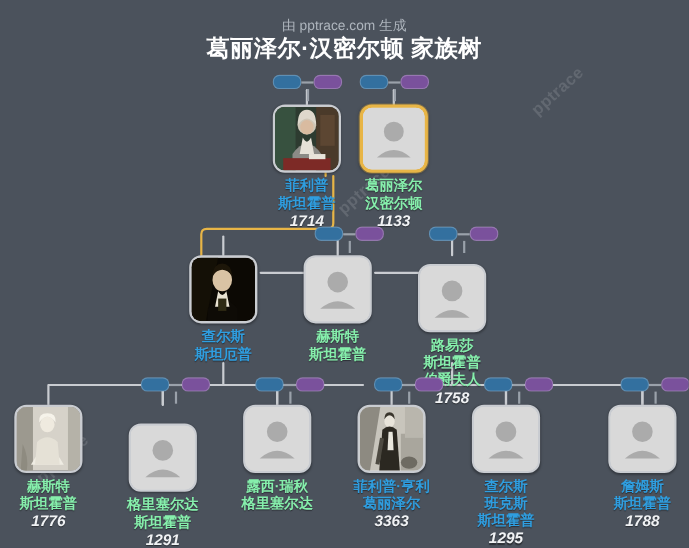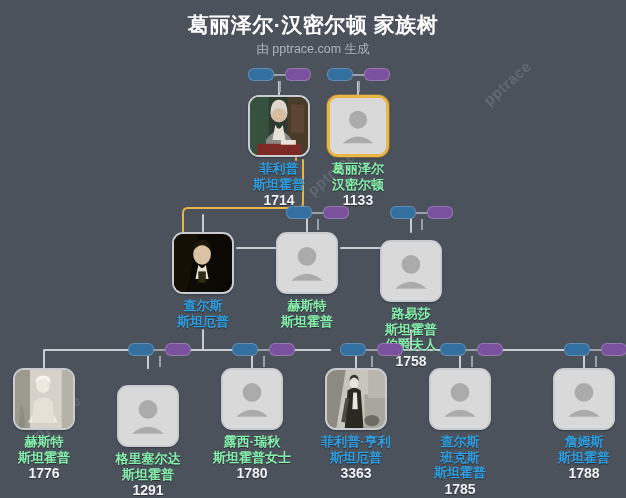--- a/index.html
+++ b/index.html
@@ -105,20 +105,21 @@
   }
   .name.male   { color: #2f9ee0; }
   .name.female { color: #86efac; }
 
   .year {
     color: #f0f2f4;
     font-size: 14px;
     font-weight: bold;
     line-height: 17px;
     text-shadow: 0 1px 1px rgba(0,0,0,0.45);
+    font-style: italic;
   }
 
   
   .pills {
     position: absolute;
     z-index: 22;
     display: flex;
     align-items: center;
   }
   .pill {
@@ -140,22 +141,22 @@
     top: 13px;
     width: 2px;
     height: 11px;
     background: #9aa1aa;
   }
 </style>
 </head>
 <body>
 
 <div id="header">
+  <div id="subtitle">由 pptrace.com 生成</div>
   <div id="title">葛丽泽尔·汉密尔顿 家族树</div>
-  <div id="subtitle">由 pptrace.com 生成</div>
 </div>
 
 <svg id="wires" viewBox="0 0 626 498" xmlns="http://www.w3.org/2000/svg">
   <g fill="none" stroke="#c9ccd1" stroke-width="2" stroke-linecap="round" stroke-linejoin="round">
 
     <path d="M279,82 L279,95"></path>
     <path d="M358,82 L358,95"></path>
 
     <path d="M203,215 L203,232"></path>
     <path d="M307,213 L307,232"></path>
@@ -356,57 +357,56 @@
 
 <div class="node" style="left:200px; top:368px;">
   <div class="card">
     <svg class="avatar" viewBox="0 0 62 62">
       <rect width="62" height="62" fill="#d9d9d9"></rect>
       <circle class="head" cx="31" cy="24" r="10"></circle>
       <path class="body" d="M14 50 q17 -15 34 0 z"></path>
     </svg>
   </div>
   <div class="name female">露西·瑞秋
-斯坦霍普女士</div>
-  <div class="year">1780</div>
+格里塞尔达</div>
 </div>
 
 <div class="node" style="left:304px; top:368px;">
   <div class="card">
     <svg class="portrait" viewBox="0 0 62 62" preserveAspectRatio="xMidYMid slice">
       <rect width="62" height="62" fill="#c8c5bc"></rect>
       <path d="M0 0 L20 0 L10 62 L0 62z" fill="#8d8a81"></path>
       <rect x="40" y="26" width="22" height="36" fill="#a9a69d"></rect>
       <rect x="44" y="0" width="18" height="30" fill="#b9b6ad"></rect>
       <ellipse cx="29" cy="14" rx="5" ry="5.5" fill="#e8e4da"></ellipse>
       <path d="M24 12 q5 -8 10 0 q0 -7 -5 -7 q-5 0 -5 7z" fill="#39352c"></path>
       <path d="M22 22 q7 -6 14 0 l3 40 l-20 0z" fill="#2b2821"></path>
       <path d="M28 24 l4 0 l1 18 l-6 0z" fill="#eceaе0"></path>
       <path d="M28 24 l4 0 l1 18 l-6 0z" fill="#e9e7dd"></path>
       <rect x="18" y="30" width="4" height="26" fill="#4d4a41" transform="rotate(10 20 40)"></rect>
       <ellipse cx="48" cy="54" rx="8" ry="6" fill="#6e6b62"></ellipse>
     </svg>
   </div>
   <div class="name male">菲利普·亨利
-斯坦厄普</div>
+葛丽泽尔</div>
   <div class="year">3363</div>
 </div>
 
 <div class="node" style="left:408px; top:368px;">
   <div class="card">
     <svg class="avatar" viewBox="0 0 62 62">
       <rect width="62" height="62" fill="#d9d9d9"></rect>
       <circle class="head" cx="31" cy="24" r="10"></circle>
       <path class="body" d="M14 50 q17 -15 34 0 z"></path>
     </svg>
   </div>
   <div class="name male">查尔斯
 班克斯
 斯坦霍普</div>
-  <div class="year">1785</div>
+  <div class="year">1295</div>
 </div>
 
 <div class="node" style="left:532px; top:368px;">
   <div class="card">
     <svg class="avatar" viewBox="0 0 62 62">
       <rect width="62" height="62" fill="#d9d9d9"></rect>
       <circle class="head" cx="31" cy="24" r="10"></circle>
       <path class="body" d="M14 50 q17 -15 34 0 z"></path>
     </svg>
   </div>

